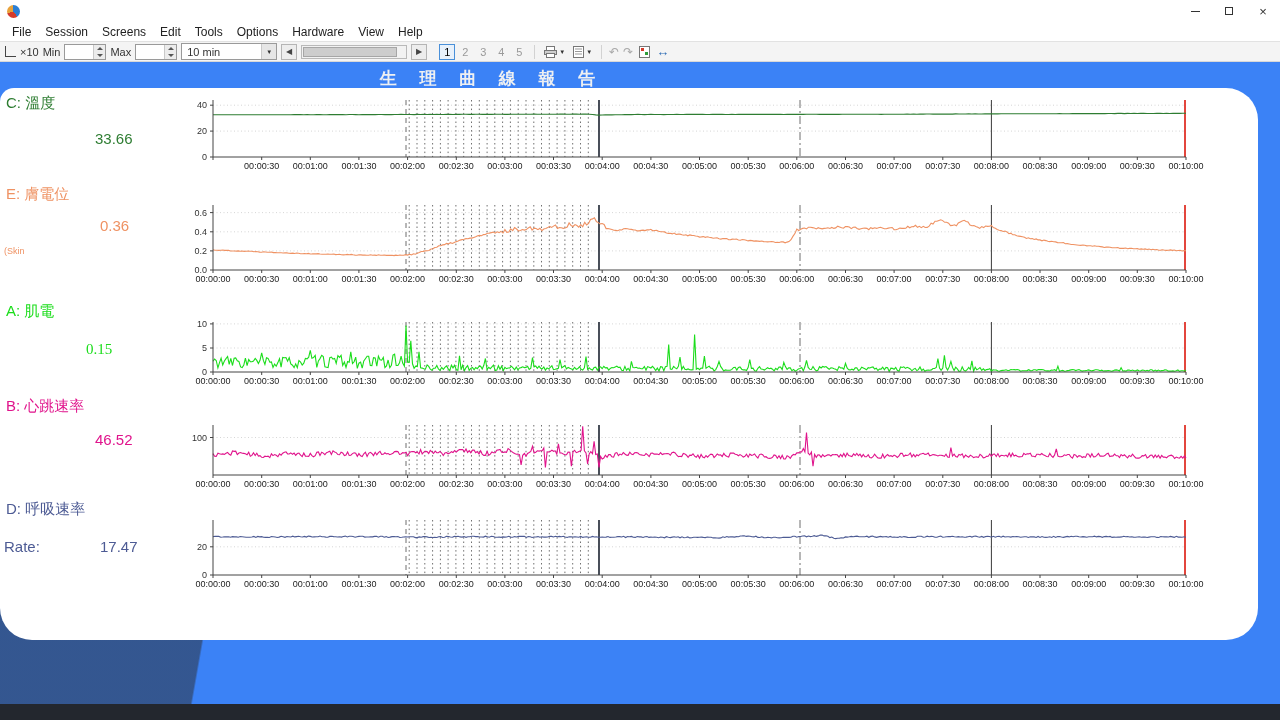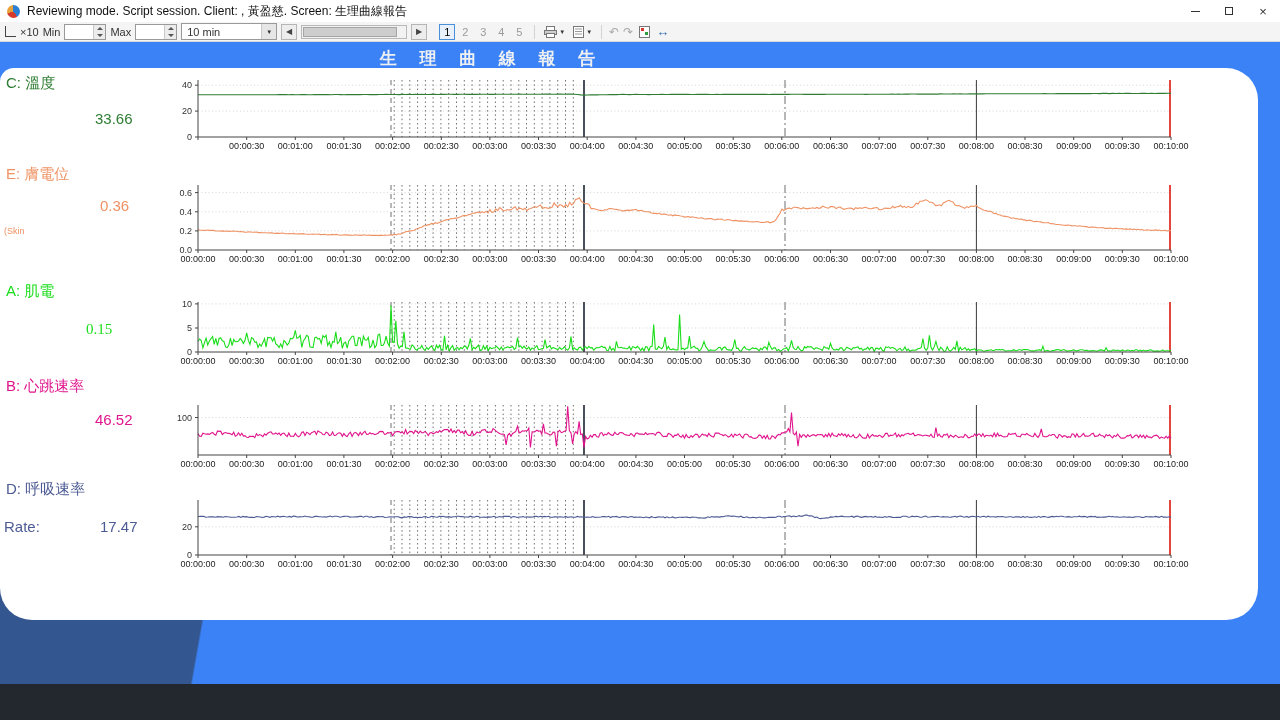--- a/index.html
+++ b/index.html
@@ -54,21 +54,21 @@
   .pan-glyph { font-size:13px; color:#2f6db5; }
 
   
   .main { position:relative; height:642px; background:#3b82f6; overflow:hidden; }
   .main::before { content:""; position:absolute; left:0; bottom:0; width:360px; height:95px;
                   background:linear-gradient(100deg,#2e333d 0%,#2e333d 55%,rgba(0,0,0,0) 55.5%); opacity:.55; }
   .report-title { position:absolute; top:5px; left:292px; width:400px; text-align:center;
                   color:#eef0f2; font-size:17px; font-weight:bold; letter-spacing:9px; }
   .panel { position:absolute; top:26px; left:0; width:1258px; height:552px; background:#ffffff;
            border-radius:14px 32px 32px 32px; }
-  .chart-row { position:absolute; left:198px; width:842px; }
+  .chart-row { position:absolute; left:213px; width:842px; }
   .chart-row svg { position:absolute; left:0; top:0; overflow:visible; }
   .yticks { position:absolute; left:-32px; top:0; width:28px; height:100%; }
   .yticks span { position:absolute; right:2px; font-size:9px; color:#333; }
   .xlabels { position:absolute; top:100%; left:0; width:100%; height:12px; margin-top:4px; }
   .xlabels span { position:absolute; transform:translateX(-50%); font-size:9px; color:#222; white-space:nowrap; }
   .ch-label { position:absolute; font-size:15px; }
   .ch-value { position:absolute; font-size:15px; }
   .ch-sub   { position:absolute; font-size:9px; }
   .watermark { position:absolute; left:10px; top:581px; opacity:.55; }
 
@@ -81,34 +81,44 @@
           padding:0 10px; white-space:nowrap; }
   .sb-d { flex:1; }
 </style>
 </head>
 <body>
 
 <div class="window">
 
   <div class="titlebar">
     <span class="app-icon"></span>
-    <span class="title-text">Reviewing mode. Script session. Client: , 黃盈慈. Screen: 生理曲線報告</span>
     <div class="win-controls">
       <button class="win-btn">
           <span class="glyph-min"></span>
         </button>
       <button class="win-btn">
           <span class="glyph-max"></span>
         </button>
       <button class="win-btn">
           <span>×</span>
         </button>
     </div>
   </div>
 
+  <div class="menubar" id="menubar">
+      <span class="menu-item">File</span>
+      <span class="menu-item">Session</span>
+      <span class="menu-item">Screens</span>
+      <span class="menu-item">Edit</span>
+      <span class="menu-item">Tools</span>
+      <span class="menu-item">Options</span>
+      <span class="menu-item">Hardware</span>
+      <span class="menu-item">View</span>
+      <span class="menu-item">Help</span>
+    </div>
 
   <div class="toolbar">
     <span class="axis-icon"></span>
     <span>×10</span>
     <span>Min</span>
     <span class="spinbox">
       <span class="spin-col">
           <span class="spin-up"></span>
           <span class="spin-down"></span>
         </span>

